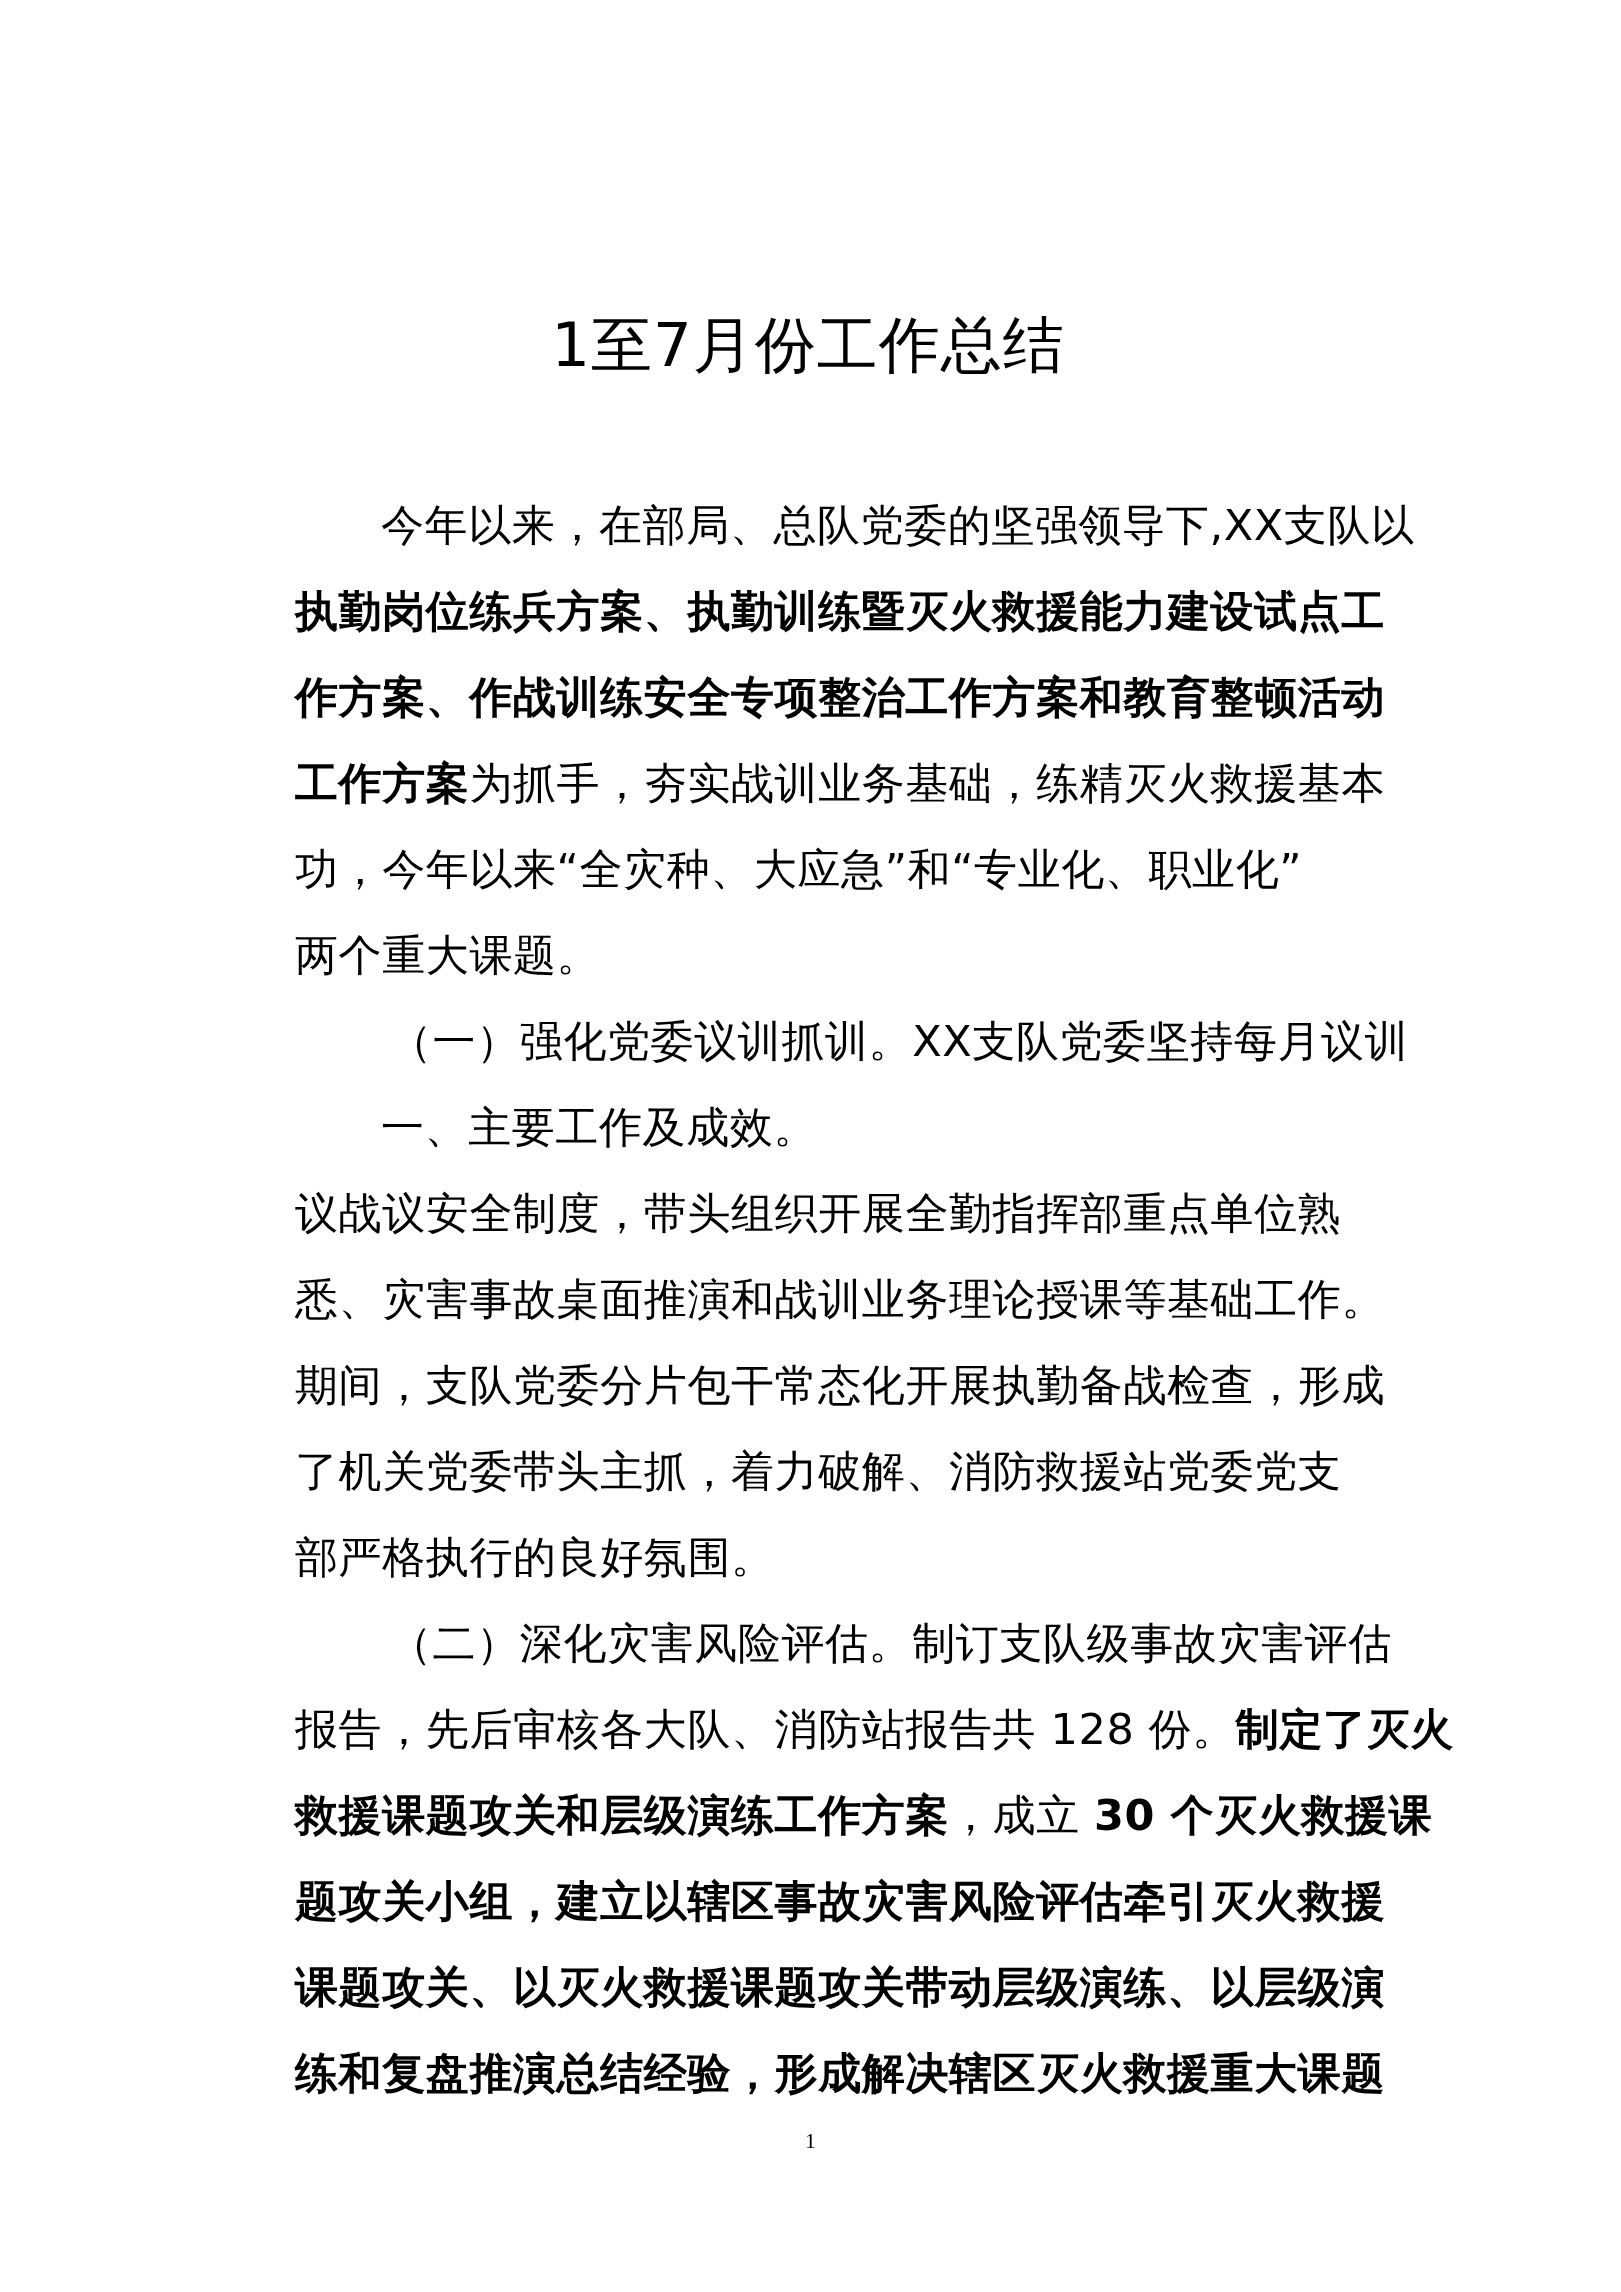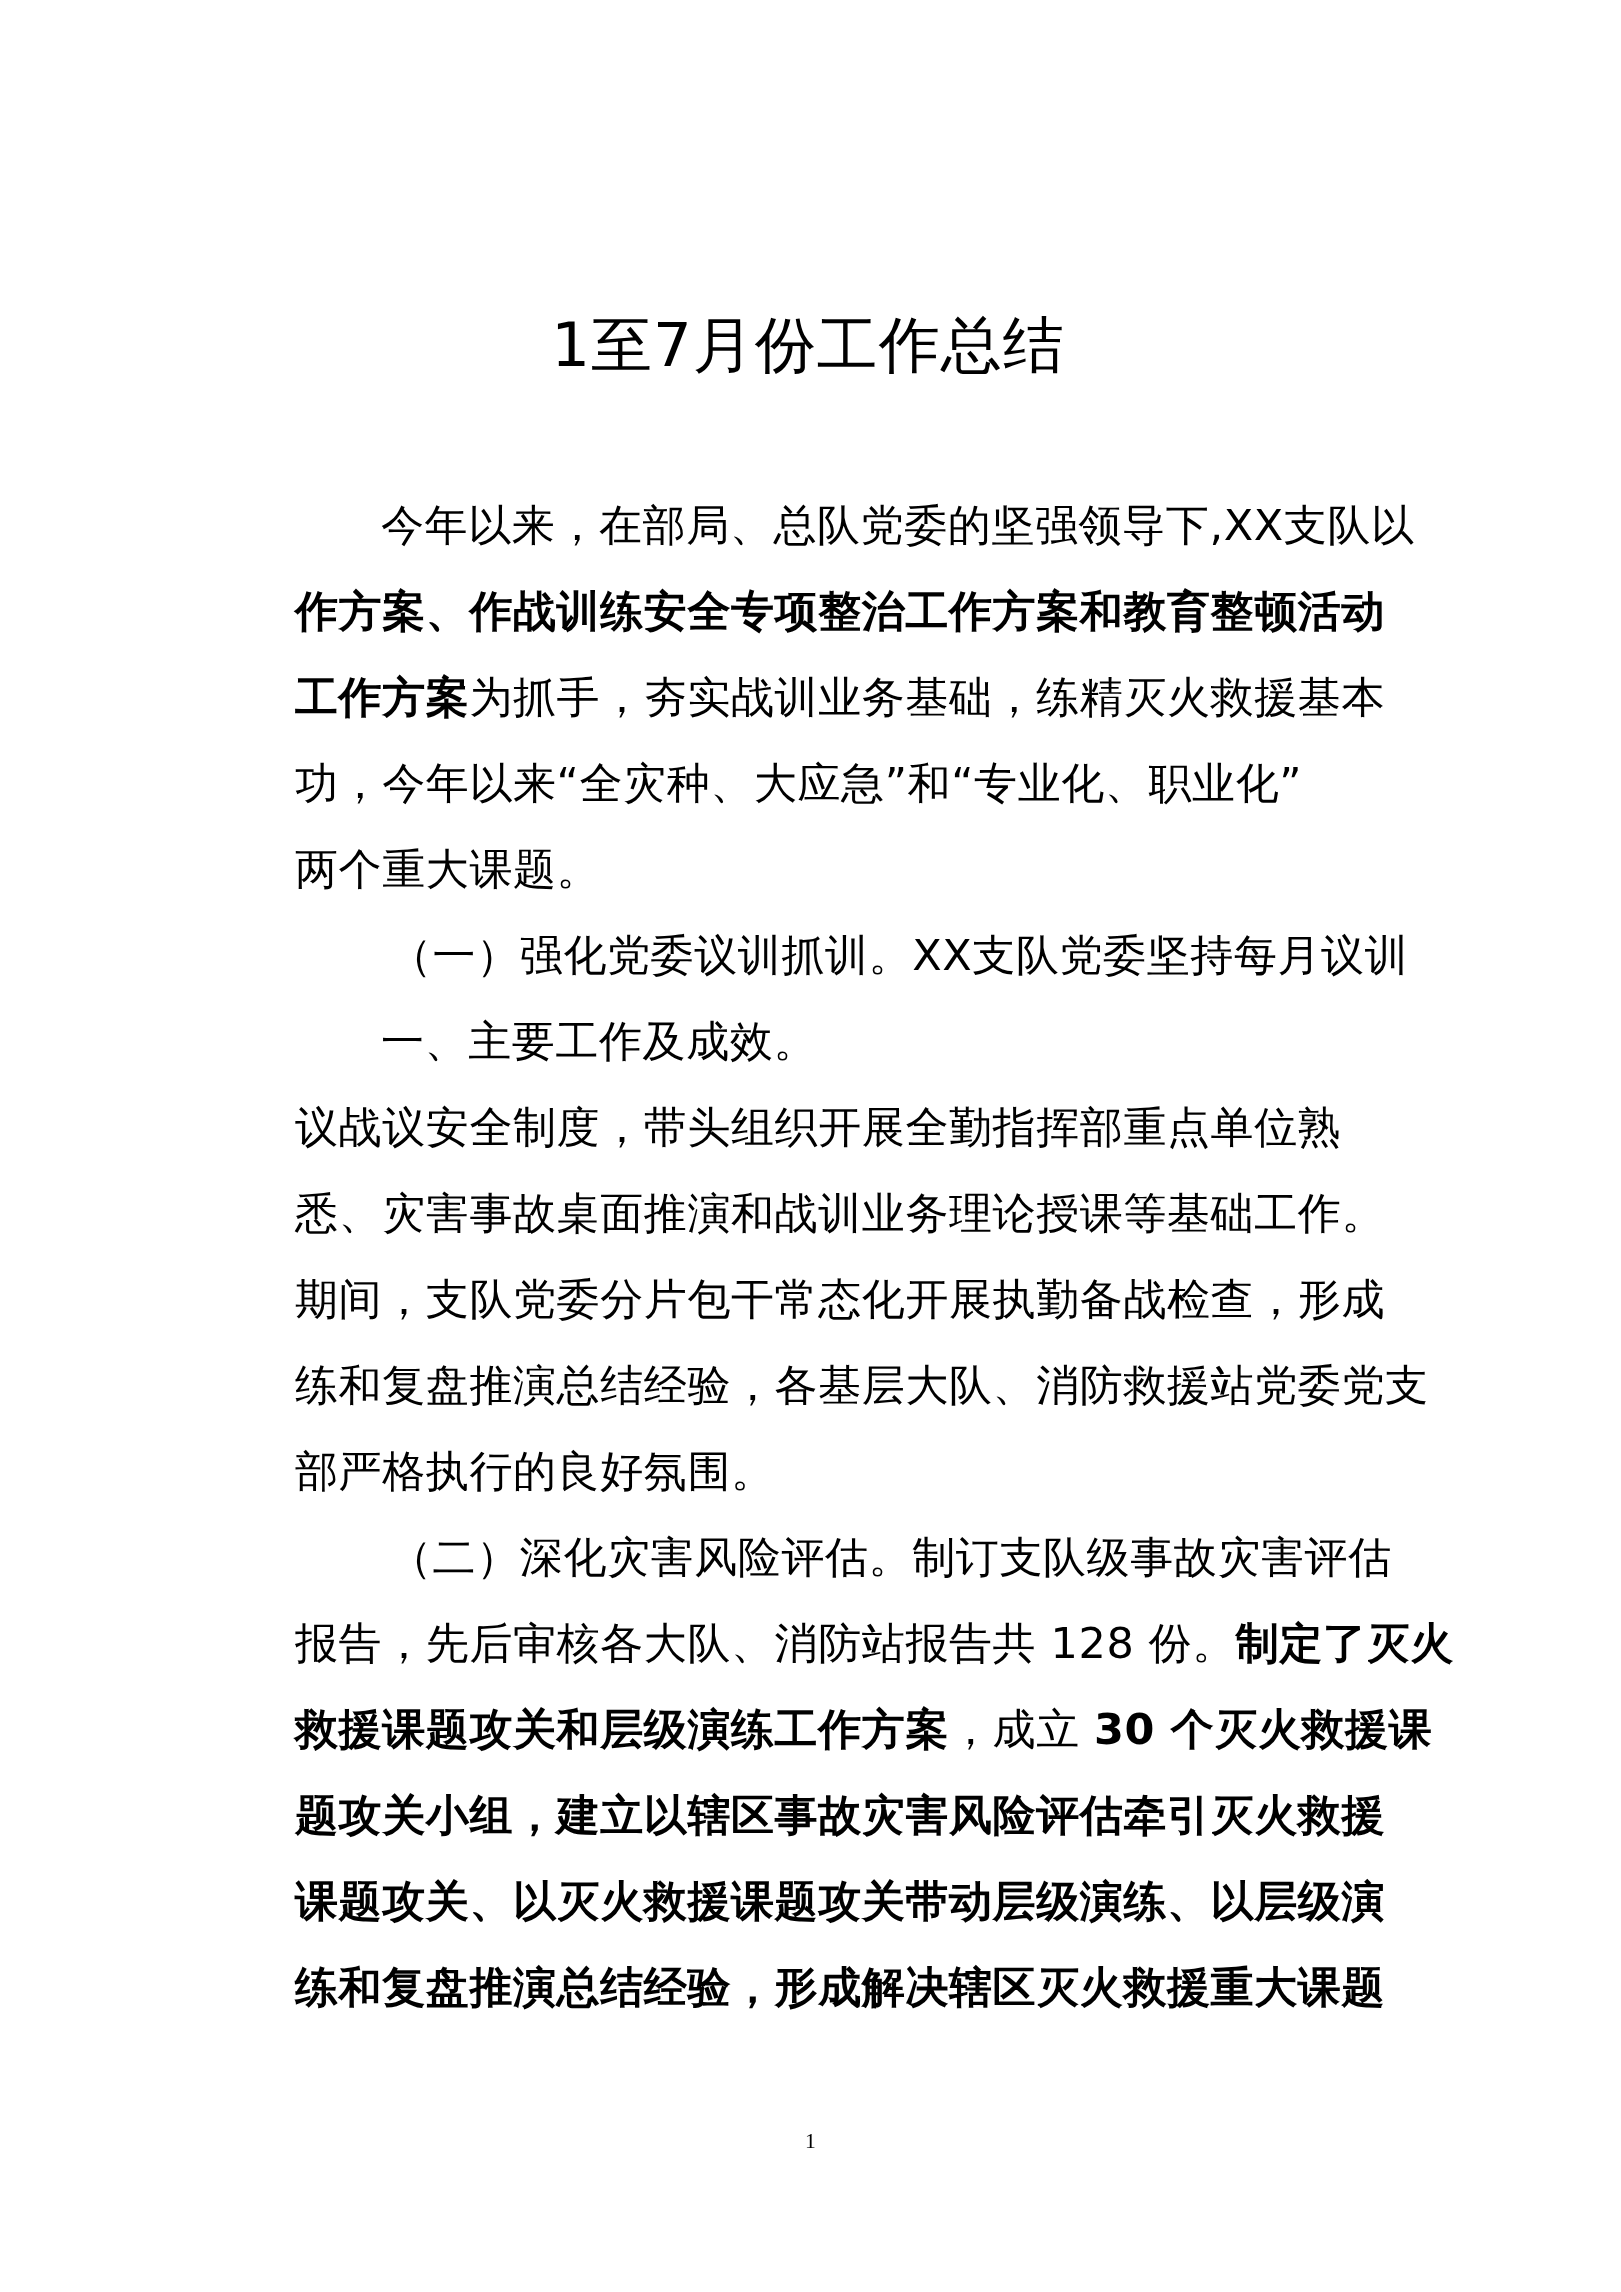--- a/index.html
+++ b/index.html
@@ -18,30 +18,31 @@
               font-family: "Liberation Serif", serif; font-size: 21.6px; }
   </style>
 </head>
 <body>
 
 <div class="page">
   <div class="title">1至7月份工作总结</div>
 
   <div class="body">
     <div class="line ind2"><span>今年以来，在部局、总队党委的坚强领导下,XX支队以</span></div>
+    <div class="line"><span class="b">执勤岗位练兵方案、执勤训练暨灭火救援能力建设试点工</span></div>
     <div class="line"><span class="b">作方案、作战训练安全专项整治工作方案和教育整顿活动</span></div>
     <div class="line"><span class="b">工作方案</span><span>为抓手，夯实战训业务基础，练精灭火救援基本</span></div>
     <div class="line"><span>功，今年以来“全灾种、大应急”和“专业化、职业化”</span></div>
     <div class="line"><span>两个重大课题。</span></div>
     <div class="line ind2b"><span>（一）强化党委议训抓训。XX支队党委坚持每月议训</span></div>
     <div class="line ind2"><span>一、主要工作及成效。</span></div>
     <div class="line"><span>议战议安全制度，带头组织开展全勤指挥部重点单位熟</span></div>
     <div class="line"><span>悉、灾害事故桌面推演和战训业务理论授课等基础工作。</span></div>
     <div class="line"><span>期间，支队党委分片包干常态化开展执勤备战检查，形成</span></div>
-    <div class="line"><span>练和复盘推演总结经验，各基层大队、消防救援站党委党支</span></div>
+    <div class="line"><span>了机关党委带头主抓，着力破解、消防救援站党委党支</span></div>
     <div class="line"><span>部严格执行的良好氛围。</span></div>
     <div class="line ind2b"><span>（二）深化灾害风险评估。制订支队级事故灾害评估</span></div>
     <div class="line"><span>报告，先后审核各大队、消防站报告共 128 份。</span><span class="b">制定了灭火</span></div>
     <div class="line"><span class="b">救援课题攻关和层级演练工作方案</span><span>，成立 </span><span class="b">30 个灭火救援课</span></div>
     <div class="line"><span class="b">题攻关小组，建立以辖区事故灾害风险评估牵引灭火救援</span></div>
     <div class="line"><span class="b">课题攻关、以灭火救援课题攻关带动层级演练、以层级演</span></div>
     <div class="line"><span class="b">练和复盘推演总结经验，形成解决辖区灭火救援重大课题</span></div>
   </div>
 
   <div class="footer">1</div>

